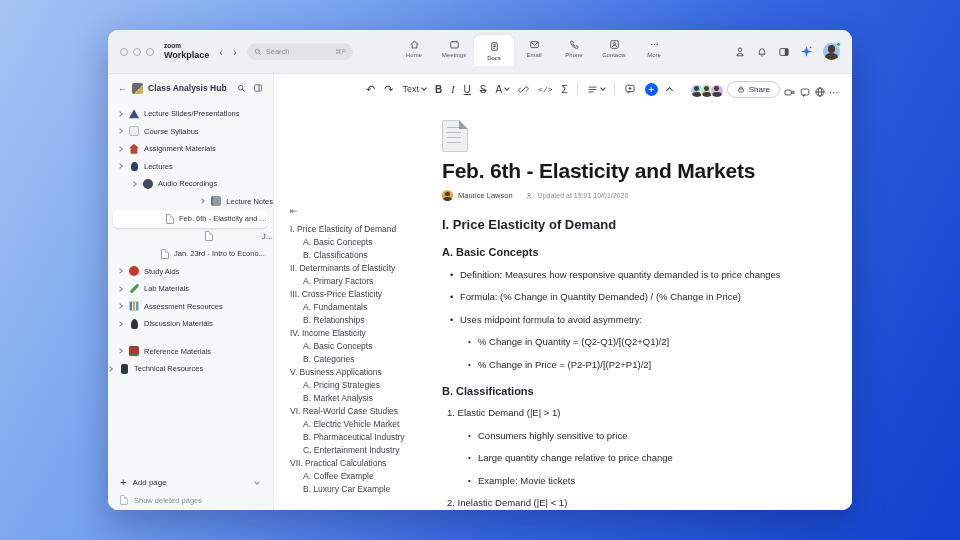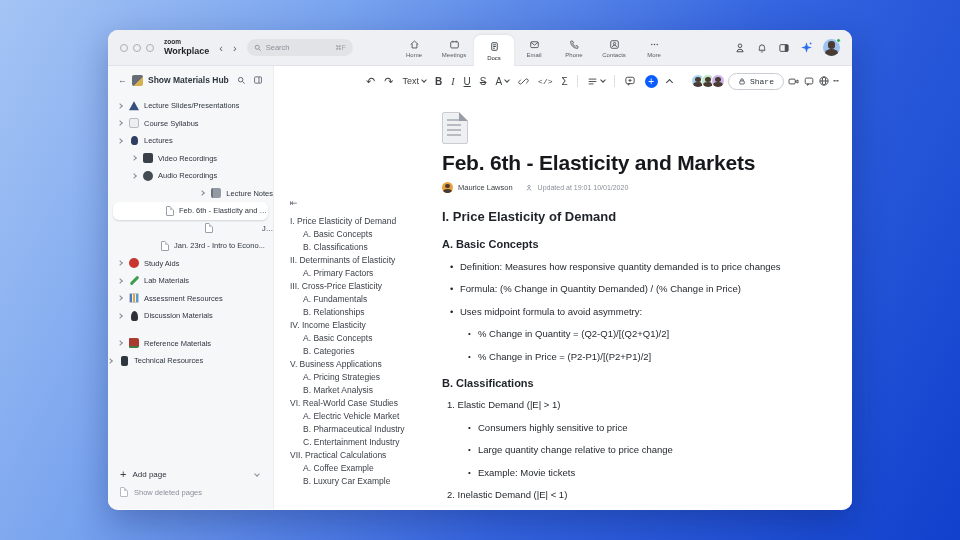--- a/index.html
+++ b/index.html
@@ -5,21 +5,21 @@
   * { margin:0; padding:0; box-sizing:border-box; }
   html,body { width:960px; height:540px; overflow:hidden; }
   body { font-family:"Liberation Sans","DejaVu Sans",sans-serif;
          background:linear-gradient(118deg,#a4c4f4 0%,#78a3ee 28%,#3565e0 62%,#1141cd 100%); position:relative; }
 
   .window { position:absolute; left:108px; top:30px; width:744px; height:480px;
             background:#fff; border-radius:10px; overflow:hidden;
             box-shadow:0 12px 34px rgba(6,20,80,.30); }
 
   
-  .topbar { height:36px; background:#eef0f3; border-bottom:1px solid #e1e3e8;
+  .topbar { height:44px; background:#eef0f3; border-bottom:1px solid #e1e3e8;
             display:flex; align-items:center; position:relative; }
   .lights { display:flex; gap:5px; margin-left:12px; }
   .light { width:8px; height:8px; border-radius:50%; border:1px solid #a9aeb6; }
   .brand { margin-left:10px; line-height:1; }
   .brand .b1 { font-size:6.5px; font-weight:bold; color:#1f2329; display:block; }
   .brand .b2 { font-size:9px; font-weight:bold; color:#1f2329; display:block; margin-top:1px; }
   .nav-arrows { display:flex; gap:10px; margin-left:10px; color:#5f6470; font-size:11px; }
   .nav-arrows span { cursor:default; }
   .search { margin-left:10px; width:106px; height:17px; background:#e1e3e7; border-radius:9px;
             display:flex; align-items:center; padding:0 7px; gap:4px; }
@@ -115,21 +115,21 @@
   .g-bold { font-weight:bold; } .g-italic { font-style:italic; font-family:"Liberation Serif",serif; }
   .g-under { text-decoration:underline; } .g-strike { text-decoration:line-through; }
   .g-code { font-size:8px; font-family:"Liberation Mono",monospace; }
   .cd-sm { width:4px; height:4px; border-right:1px solid #3c4043; border-bottom:1px solid #3c4043;
            transform:rotate(45deg); margin-top:-2px; }
   .cu-sm { width:5px; height:5px; border-left:1.2px solid #3c4043; border-top:1.2px solid #3c4043;
            transform:rotate(45deg); margin-top:2px; }
   .vdiv { width:1px; height:12px; background:#dcdee2; }
   .blue-plus { width:13px; height:13px; border-radius:50%; background:#0b5cff; color:#fff;
                font-size:10px; display:flex; align-items:center; justify-content:center; cursor:pointer; }
-  .fmt-right { margin-left:auto; display:flex; align-items:center; gap:3px;font-family:Liberation Mono, monospace; }
+  .fmt-right { margin-left:auto; display:flex; align-items:flex-end; gap:3px; }
   .av-stack { display:flex; }
   .av-stack .avatar { width:14px; height:14px; border:1.5px solid #fff; }
   .av-stack .avatar + .avatar { margin-left:-4px; }
   .share-btn { display:flex; align-items:center; gap:4px; border:1px solid #c9ccd2; border-radius:11px;
                padding:3px 9px; font-size:8px; color:#2f3640; cursor:pointer; background:#fff; }
   .dots3 { font-size:10px; color:#3c4043; letter-spacing:1px; }
 
   
   .docarea { position:absolute; left:0; right:0; top:30px; bottom:0; overflow:hidden; }
   .outline { position:absolute; left:16px; top:102px; width:150px; }
@@ -290,21 +290,21 @@
       </span>
     </div>
   </div>
 
   <div class="mainrow">
 
     <div class="sidebar">
       <div class="sb-head">
         <span class="back-ar">←</span>
         <span class="nb"></span>
-        <span class="sb-title">Show Materials Hub</span>
+        <span class="sb-title">Class Analysis Hub</span>
         <span class="sb-ic">
           <svg width="9" height="9" viewBox="0 0 16 16" fill="none" stroke="#5f6470" stroke-width="1.7">
             <circle cx="6.5" cy="6.5" r="4"></circle>
               <path d="M9.7 9.7 L13.5 13.5"></path>
             </svg>
         </span>
         <span class="sb-ic2">
           <svg width="10" height="10" viewBox="0 0 16 16" fill="none" stroke="#5f6470" stroke-width="1.4">
             <rect x="2.5" y="3" width="11" height="10" rx="1.5"></rect>
               <path d="M9.5 3 V13"></path>
@@ -317,27 +317,27 @@
             <span class="si ic-slides"></span>
             <span class="slabel">Lecture Slides/Presentations</span>
           </div>
           <div class="srow" style="padding-left: 10px;">
             <span class="chev cr"></span>
             <span class="si ic-syllabus"></span>
             <span class="slabel">Course Syllabus</span>
           </div>
           <div class="srow" style="padding-left: 10px;">
             <span class="chev cr"></span>
+            <span class="si ic-house"></span>
+            <span class="slabel">Assignment Materials</span>
+          </div>
+          <div class="srow" style="padding-left: 10px;">
+            <span class="chev cr"></span>
             <span class="si ic-mic"></span>
             <span class="slabel">Lectures</span>
-          </div>
-          <div class="srow" style="padding-left: 24px;">
-            <span class="chev cr"></span>
-            <span class="si ic-video"></span>
-            <span class="slabel">Video Recordings</span>
           </div>
           <div class="srow" style="padding-left: 24px;">
             <span class="chev cr"></span>
             <span class="si ic-audio"></span>
             <span class="slabel">Audio Recordings</span>
           </div>
           <div class="srow" style="padding-left: 24px; justify-content: flex-end;">
             <span class="chev cr"></span>
             <span class="si ic-notes"></span>
             <span class="slabel">Lecture Notes</span>

